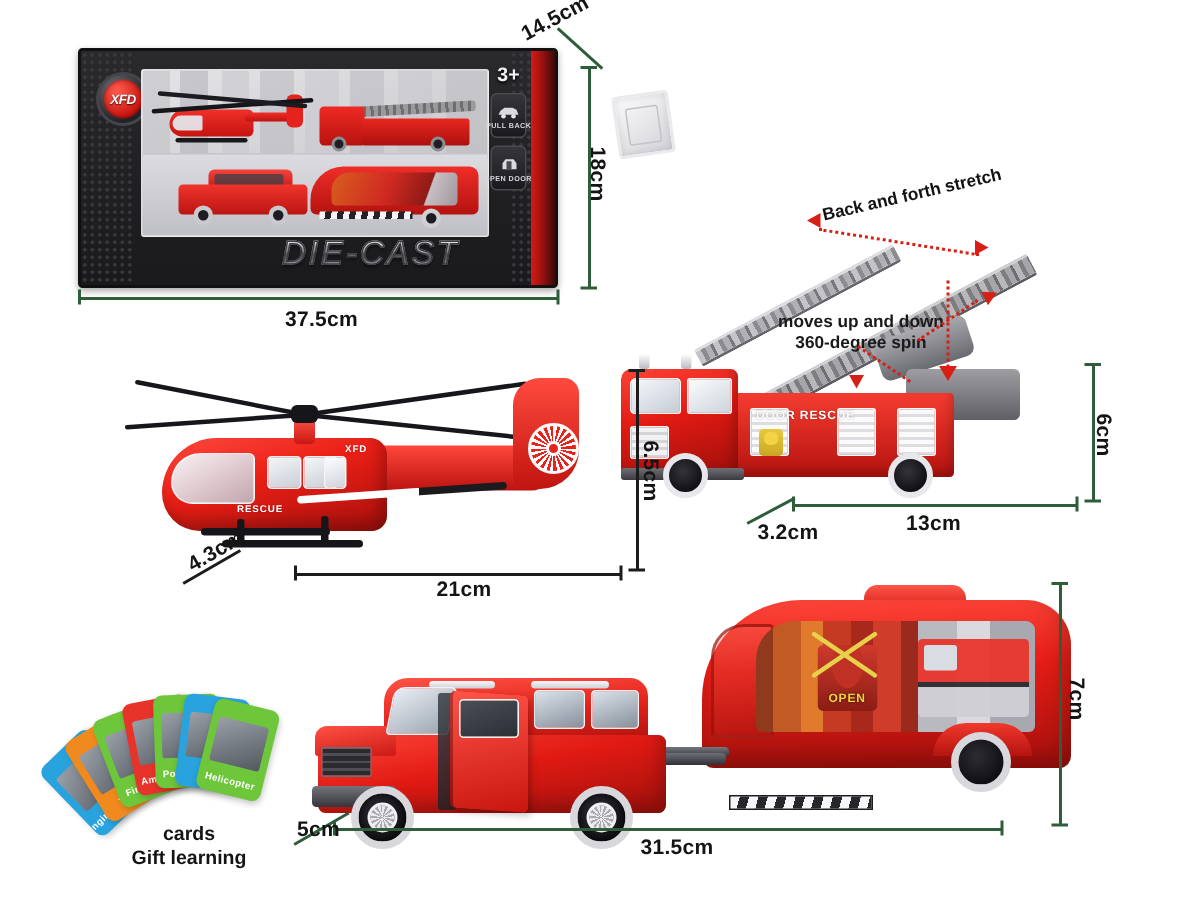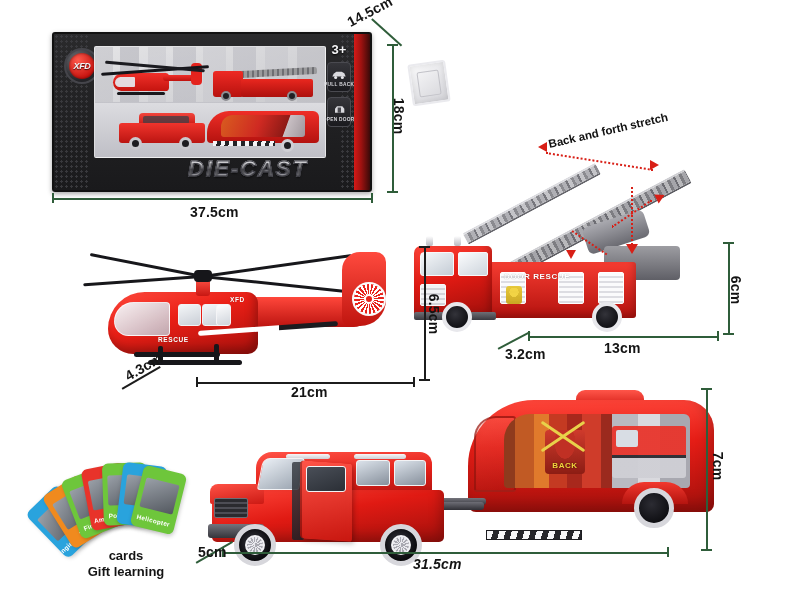--- a/index.html
+++ b/index.html
@@ -194,21 +194,21 @@
   }
   .xfd-text {
     font-size:9px; font-weight:800; font-style:italic;
     color:#f2f2f4; letter-spacing:-.3px;
     text-shadow:0 1px 1px rgba(0,0,0,.7);
   }
 
   
   .diecast {
     position:absolute; left:134px; bottom:8px;
-    font-size:22px; font-weight:700; font-style:italic;
+    font-size:22px; font-weight:400; font-style:italic;
     letter-spacing:2px;
     background:linear-gradient(180deg,#ffffff 0%,#d9d9df 42%,#75757c 52%,#e8e8ee 100%);
     -webkit-background-clip:text; background-clip:text;
     color:transparent;
     -webkit-text-stroke:1px #3b3b42;
     text-shadow:0 2px 2px rgba(0,0,0,.5);
   }
 
   
   .badge-col {
@@ -740,20 +740,24 @@
     <div class="tr-emblem"></div>
     <div class="tr-wheel" style="left:34px;"></div>
     <div class="tr-wheel" style="left:184px;"></div>
   </div>
 
   <div class="anno anno-rot" style="left:550px; top:138px;">Back and forth stretch</div>
   <div class="dotline" style="left:546px; top:152px; width:108px; transform:rotate(9deg); transform-origin:left center;"></div>
   <div class="arrowhead" style="left:538px; top:142px; border-width:5px 9px 5px 0; border-color:transparent #d81f16 transparent transparent;"></div>
   <div class="arrowhead" style="left:650px; top:160px; border-width:5px 0 5px 9px; border-color:transparent transparent transparent #d81f16;"></div>
 
+  <div class="anno-2l" style="position:absolute; left:494px; top:208px; width:160px;">
+    <div>moves up and down</div>
+    <div>360-degree spin</div>
+  </div>
 
   <div class="dotline" style="left:612px; top:226px; width:48px; transform:rotate(-34deg); transform-origin:left center;"></div>
   <div class="arrowhead" style="left:656px; top:192px; border-width:5px 0 5px 9px; border-color:transparent transparent transparent #d81f16; transform:rotate(-26deg);"></div>
   <div class="dotline" style="left:572px; top:230px; width:42px; transform:rotate(34deg); transform-origin:left center;"></div>
   <div class="arrowhead" style="left:566px; top:250px; border-width:9px 5px 0 5px; border-color:#d81f16 transparent transparent transparent;"></div>
   <div class="dotline" style="left:632px; top:186px; width:58px; transform:rotate(90deg); transform-origin:left center;"></div>
   <div class="arrowhead" style="left:626px; top:244px; border-width:10px 6px 0 6px; border-color:#d81f16 transparent transparent transparent;"></div>
 
   <div class="dimline h" style="left:528px; top:336px; width:190px;"></div>
   <div class="dimline v" style="left:528px; top:331px; height:10px;"></div>
@@ -809,21 +813,21 @@
   <div class="rig">
 
     <div class="trailer">
       <div class="t-roofcap"></div>
       <div class="t-body"></div>
       <div class="t-door"></div>
       <div class="t-graphic">
         <div class="t-emblem"></div>
         <div class="t-emblem-axe"></div>
         <div class="t-emblem-axe2"></div>
-        <div class="t-fire-word">BACK</div>
+        <div class="t-fire-word">OPEN</div>
         <div class="t-truckart"></div>
         <div class="t-truckart-win"></div>
       </div>
       <div class="t-chevron"></div>
       <div class="t-fender"></div>
       <div class="t-wheel"></div>
       <div class="t-tongue"></div>
     </div>
 
     <div class="hitch"></div>
@@ -847,21 +851,21 @@
       </div>
       <div class="s-wheel" style="left:176px;">
         <div class="s-hubcap" style="left:6px; top:6px;"></div>
       </div>
     </div>
   </div>
 
   <div class="dimline h" style="left:222px; top:552px; width:446px;"></div>
   <div class="dimline v" style="left:222px; top:547px; height:10px;"></div>
   <div class="dimline v" style="left:667px; top:547px; height:10px;"></div>
-  <div class="dimtext" style="left:413px; top:556px;font-style:italic;">31.5cm</div>
+  <div class="dimtext" style="left:427px; top:556px;">31.5cm</div>
 
   <div class="dimline" style="left:196px; top:562px; width:42px; height:1.5px; transform:rotate(-30deg); transform-origin:left center;"></div>
   <div class="dimtext" style="left:198px; top:544px;">5cm</div>
 
   <div class="dimline v" style="left:706px; top:388px; height:162px;"></div>
   <div class="dimline h" style="left:701px; top:388px; width:11px;"></div>
   <div class="dimline h" style="left:701px; top:549px; width:11px;"></div>
   <div class="dimtext rot90" style="left:704px; top:458px;">7cm</div>
 
   <div class="cards">

